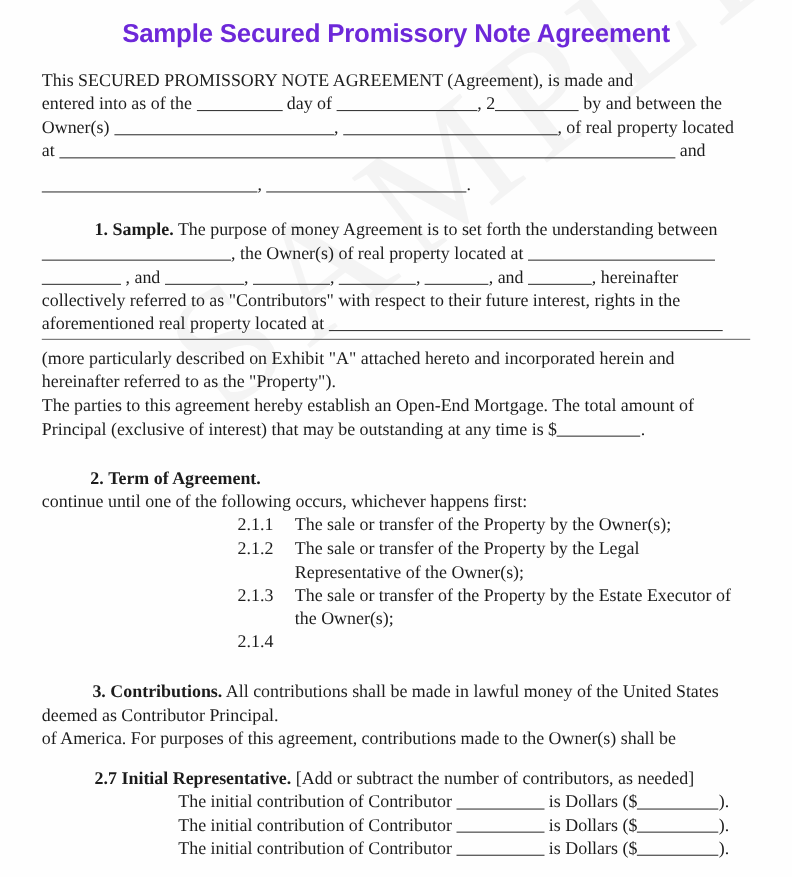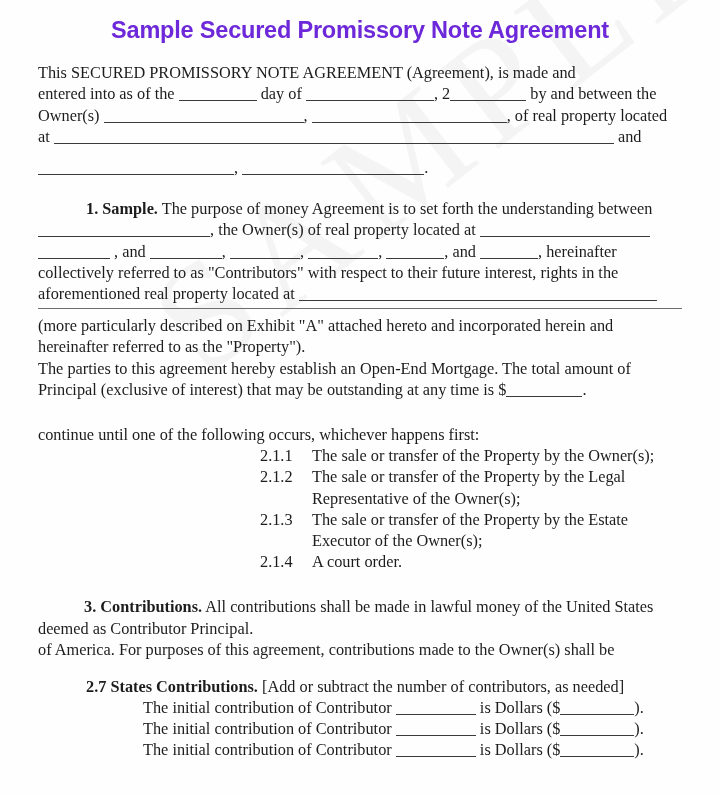--- a/index.html
+++ b/index.html
@@ -88,31 +88,31 @@
   .sp-20 { height: 20px; }
   .sp-24 { height: 24px; }
   .sub-item {
     display: flex;
     font-size: 16.3px;
     line-height: 21.2px;
   }
   .sub-item .sn {
     flex: 0 0 52px;
     padding-left: 0;
-    margin-left: 44px;
   }
   .sub-item .st {
     flex: 1 1 auto;
   }
   b, strong { font-weight: bold; }
   .contrib-line {
     font-size: 16.3px;
     line-height: 21px;
     padding-left: 105px;
     white-space: nowrap;
+    text-align: center;
   }
   .first-indent { text-indent: 48px; }
 </style>
 </head>
 <body>
 
 <div id="page">
 
   <div id="watermark">
     <span>SAMPLE</span>
@@ -182,56 +182,59 @@
       <p>hereinafter referred to as the "Property").</p>
       <p>The parties to this agreement hereby establish an Open-End Mortgage.  The total amount of</p>
       <p>
         <span>Principal (exclusive of interest) that may be outstanding at any time is $</span><span class="blk" style="width:76px"></span><span>.</span>
       </p>
     </div>
 
     <div class="sp-24"></div>
 
     <div class="body-text">
+      <p style="padding-left:44px">
+        <b>2.</b>
+        <b>Term of Agreement.</b>
+      </p>
       <p>continue until one of the following occurs, whichever happens first:</p>
 
       <div class="sub-item" style="padding-left:178px">
         <span class="sn">2.1.1</span>
         <span class="st">The sale or transfer of the Property by the Owner(s);</span>
       </div>
       <div class="sub-item" style="padding-left:178px">
         <span class="sn">2.1.2</span>
         <span class="st">The sale or transfer of the Property by the Legal Representative of the Owner(s);</span>
       </div>
       <div class="sub-item" style="padding-left:178px">
         <span class="sn">2.1.3</span>
         <span class="st">The sale or transfer of the Property by the Estate Executor of the Owner(s);</span>
       </div>
       <div class="sub-item" style="padding-left:178px">
         <span class="sn">2.1.4</span>
-        <span class="st">A court order.</span>
       </div>
     </div>
 
     <div class="sp-24"></div>
 
     <div class="body-text">
       <p style="padding-left:46px">
         <b>3.</b>
         <b>Contributions.</b>
         <span>All contributions shall be made in lawful money of the United States</span>
       </p>
       <p>deemed as Contributor Principal.</p>
       <p>of America. For purposes of this agreement, contributions made to the Owner(s) shall be</p>
 
       <div class="sp-16"></div>
 
       <p style="padding-left:48px">
         <b>2.7</b>
-        <b>States Contributions.</b>
+        <b>Initial Representative.</b>
         <span>[Add or subtract the number of contributors, as needed]</span>
       </p>
 
       <div class="contrib-line">
         <span>The initial contribution of Contributor</span>
         <span class="blk" style="width:80px"></span>
         <span>is Dollars ($</span><span class="blk" style="width:74px"></span><span>).</span>
       </div>
       <div class="contrib-line">
         <span>The initial contribution of Contributor</span>

